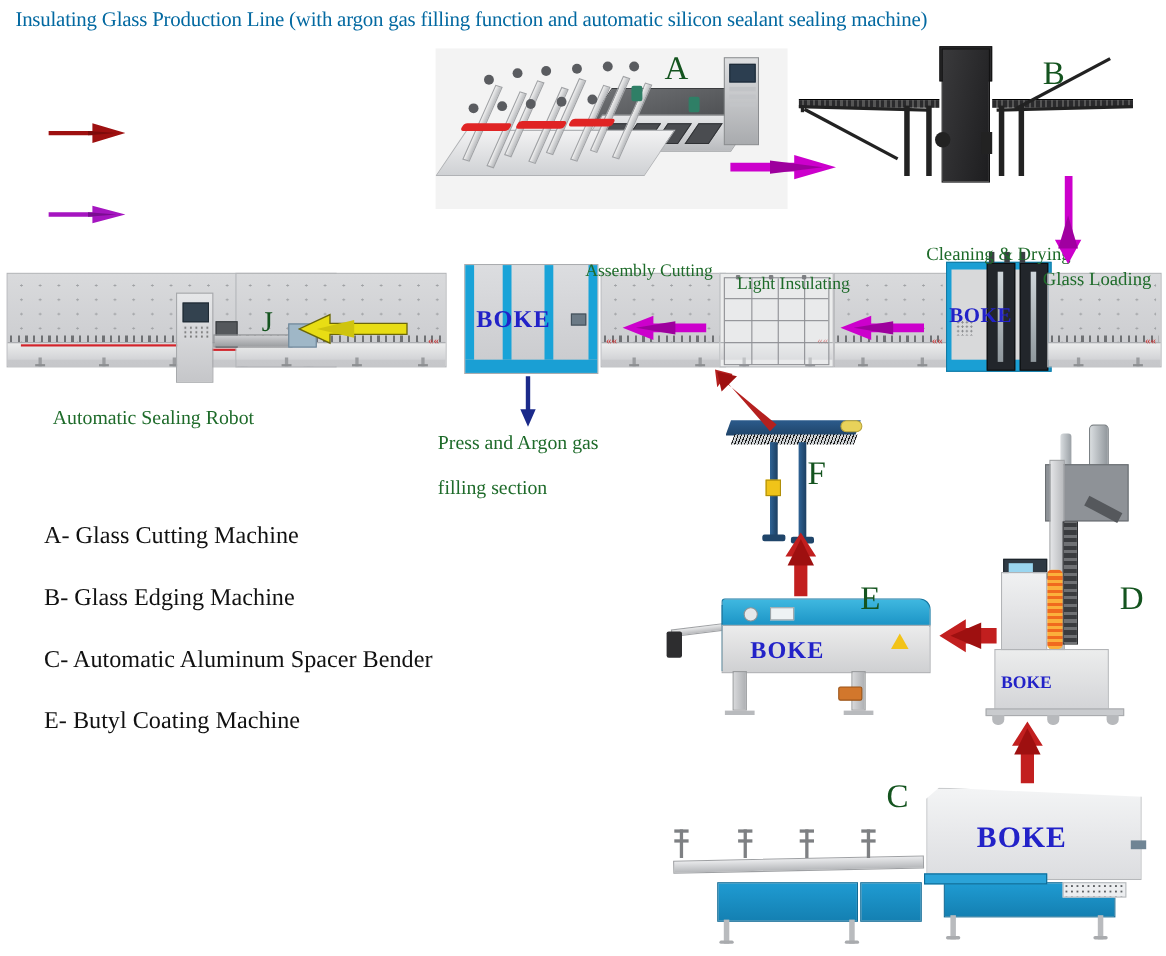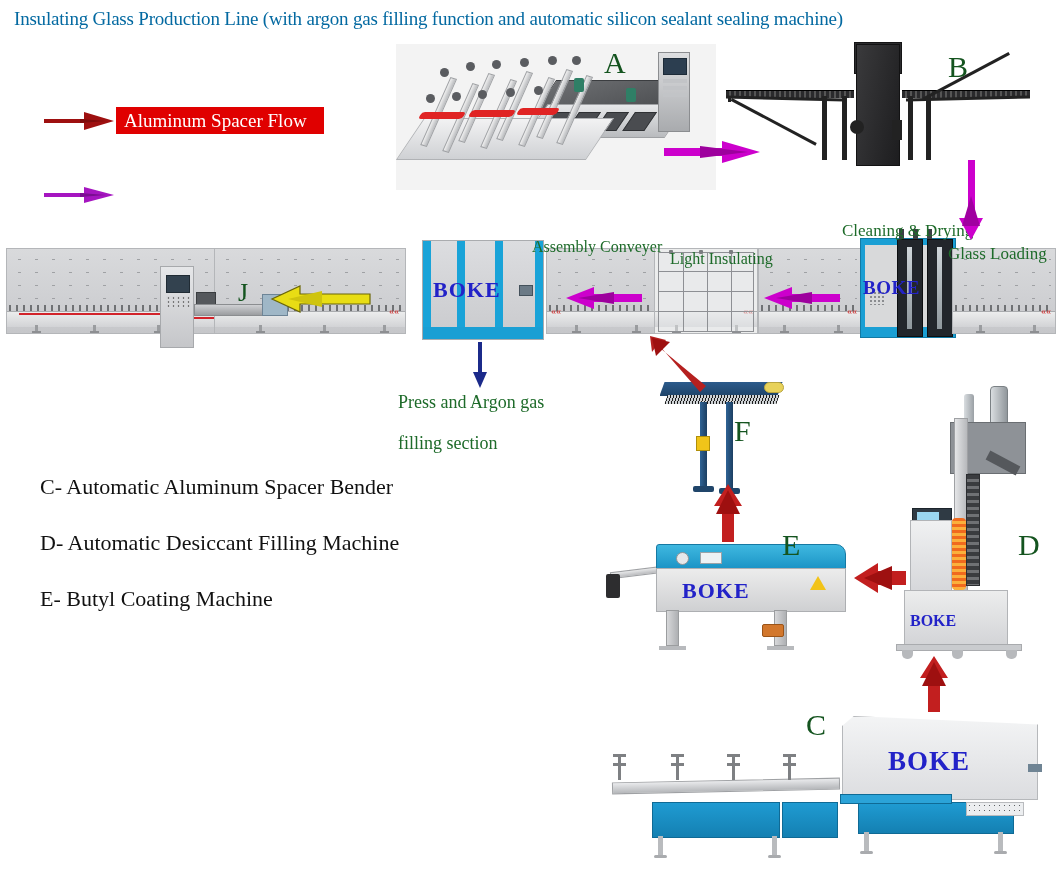--- a/index.html
+++ b/index.html
@@ -338,21 +338,20 @@
   
   #arrows { position:absolute; left:0; top:0; width:1060px; height:869px; pointer-events:none; }
 </style>
 </head>
 <body>
 
 <div id="stage">
 
   <div class="abs" id="title">Insulating Glass Production Line (with argon gas filling function and automatic silicon sealant sealing machine)</div>
 
-  <div class="abs legend-box" id="legend-alum-box">Aluminum Spacer Flow</div>
   <svg class="abs legend-arrow" id="legend-alum-arrow" viewBox="0 0 70 26">
     <path d="M0,11 L40,11 L40,4 L70,13 L40,22 L40,15 L0,15 Z" fill="#9e1010"></path>
     <path d="M36,11 L62,13 L36,15 Z" fill="#7d0b0b"></path>
   </svg>
 
   <svg class="abs legend-arrow" id="legend-glass-arrow" viewBox="0 0 70 26">
     <path d="M0,11 L40,11 L40,5 L70,13 L40,21 L40,15 L0,15 Z" fill="#a515c0"></path>
     <path d="M36,11 L62,13 L36,15 Z" fill="#7a0d91"></path>
   </svg>
 
@@ -610,32 +609,34 @@
     <div class="boke">BOKE</div>
     <div class="dsply"></div>
     <div class="bluebase" style="left:252px; top:92px; width:156px; height:32px;"></div>
     <div class="ctrlstrip"></div>
     <div class="leg" style="left:258px; top:122px;"></div>
     <div class="leg" style="left:392px; top:122px;"></div>
     <div class="bluebase" style="left:234px; top:84px; width:112px; height:10px; background:#2ba3d8;"></div>
   </div>
   <div class="abs letter" id="letter-c">C</div>
 
-  <div class="abs green" id="cap-assembly">Assembly Conveyer</div>
+  <div class="abs green" id="cap-assembly">Assembly Cutting</div>
   <div class="abs green" id="cap-light">Light Insulating</div>
   <div class="abs green" id="cap-clean">Cleaning &amp; Drying</div>
   <div class="abs green" id="cap-glassload">Glass Loading</div>
+  <div class="abs green" id="cap-sealrobot">Automatic Sealing Robot</div>
   <div class="abs green" id="cap-press1">Press and Argon gas</div>
   <div class="abs green" id="cap-press2">filling section</div>
   <div class="abs letter" id="letter-j">J</div>
 
   <div class="abs" id="machine-list">
     <ul>
+      <li>A- Glass Cutting Machine</li>
+      <li>B- Glass Edging Machine</li>
       <li>C- Automatic Aluminum Spacer Bender</li>
-      <li>D- Automatic Desiccant Filling Machine</li>
       <li>E- Butyl Coating Machine</li>
     </ul>
   </div>
 
   <svg id="arrows" viewBox="0 0 1060 869">
 
     <g>
       <path d="M664,148 L722,148 L722,141 L760,152 L722,163 L722,156 L664,156 Z" fill="#cc00cc"></path>
       <path d="M700,146 L748,152 L700,158 Z" fill="#9d009d"></path>
     </g>

